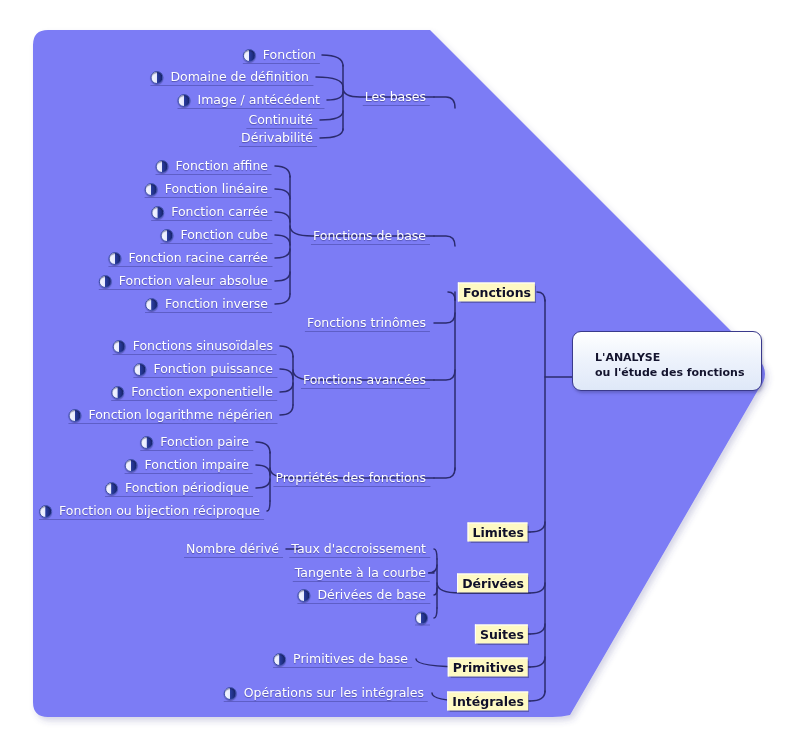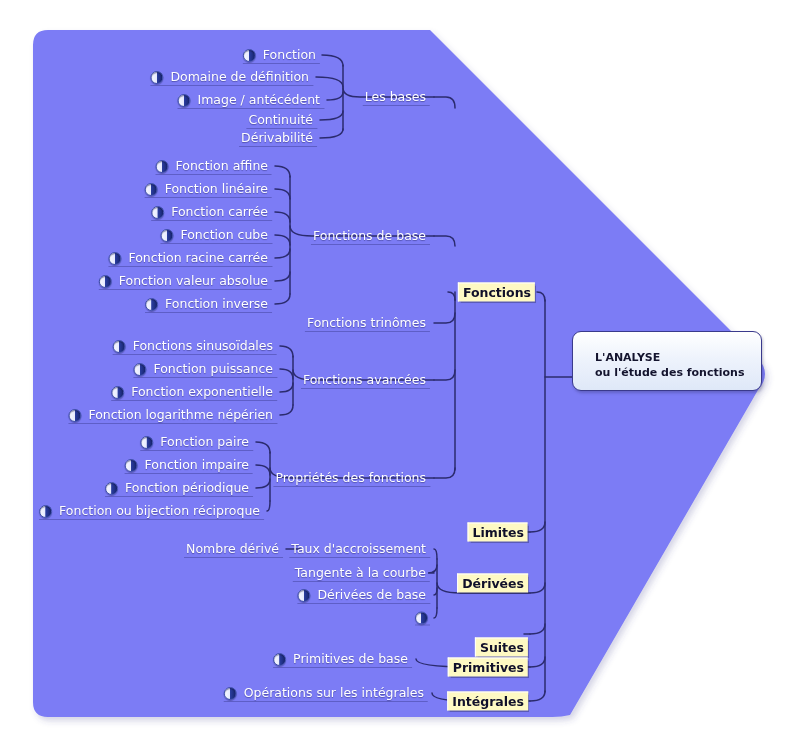--- a/index.html
+++ b/index.html
@@ -186,21 +186,21 @@
 
   <div class="root-node" id="root-node" style="left: 572px; top: 331px; min-width: 190px;">
     <div>L'ANALYSE</div>
     <div>ou l'étude des fonctions</div>
   </div>
 
   <div id="branch-host">
       <div class="branch-chip" style="left: 535px; top: 292px;">Fonctions</div>
       <div class="branch-chip" style="left: 528px; top: 532px;">Limites</div>
       <div class="branch-chip" style="left: 528px; top: 561px; margin-top: 22px;">Dérivées</div>
-      <div class="branch-chip" style="left: 528px; top: 647px;">Suites</div>
+      <div class="branch-chip" style="left: 528px; top: 634px;">Suites</div>
       <div class="branch-chip" style="left: 528px; top: 667px;">Primitives</div>
       <div class="branch-chip" style="left: 528px; top: 701px;">Intégrales</div>
     </div>
 
   <div id="sub-host">
       <div class="topic noicon" style="left: 430px; top: 97px;">
         <span class="label">Les bases</span>
       </div>
       <div class="topic noicon" style="left: 430px; top: 236px;">
         <span class="label">Fonctions de base</span>

